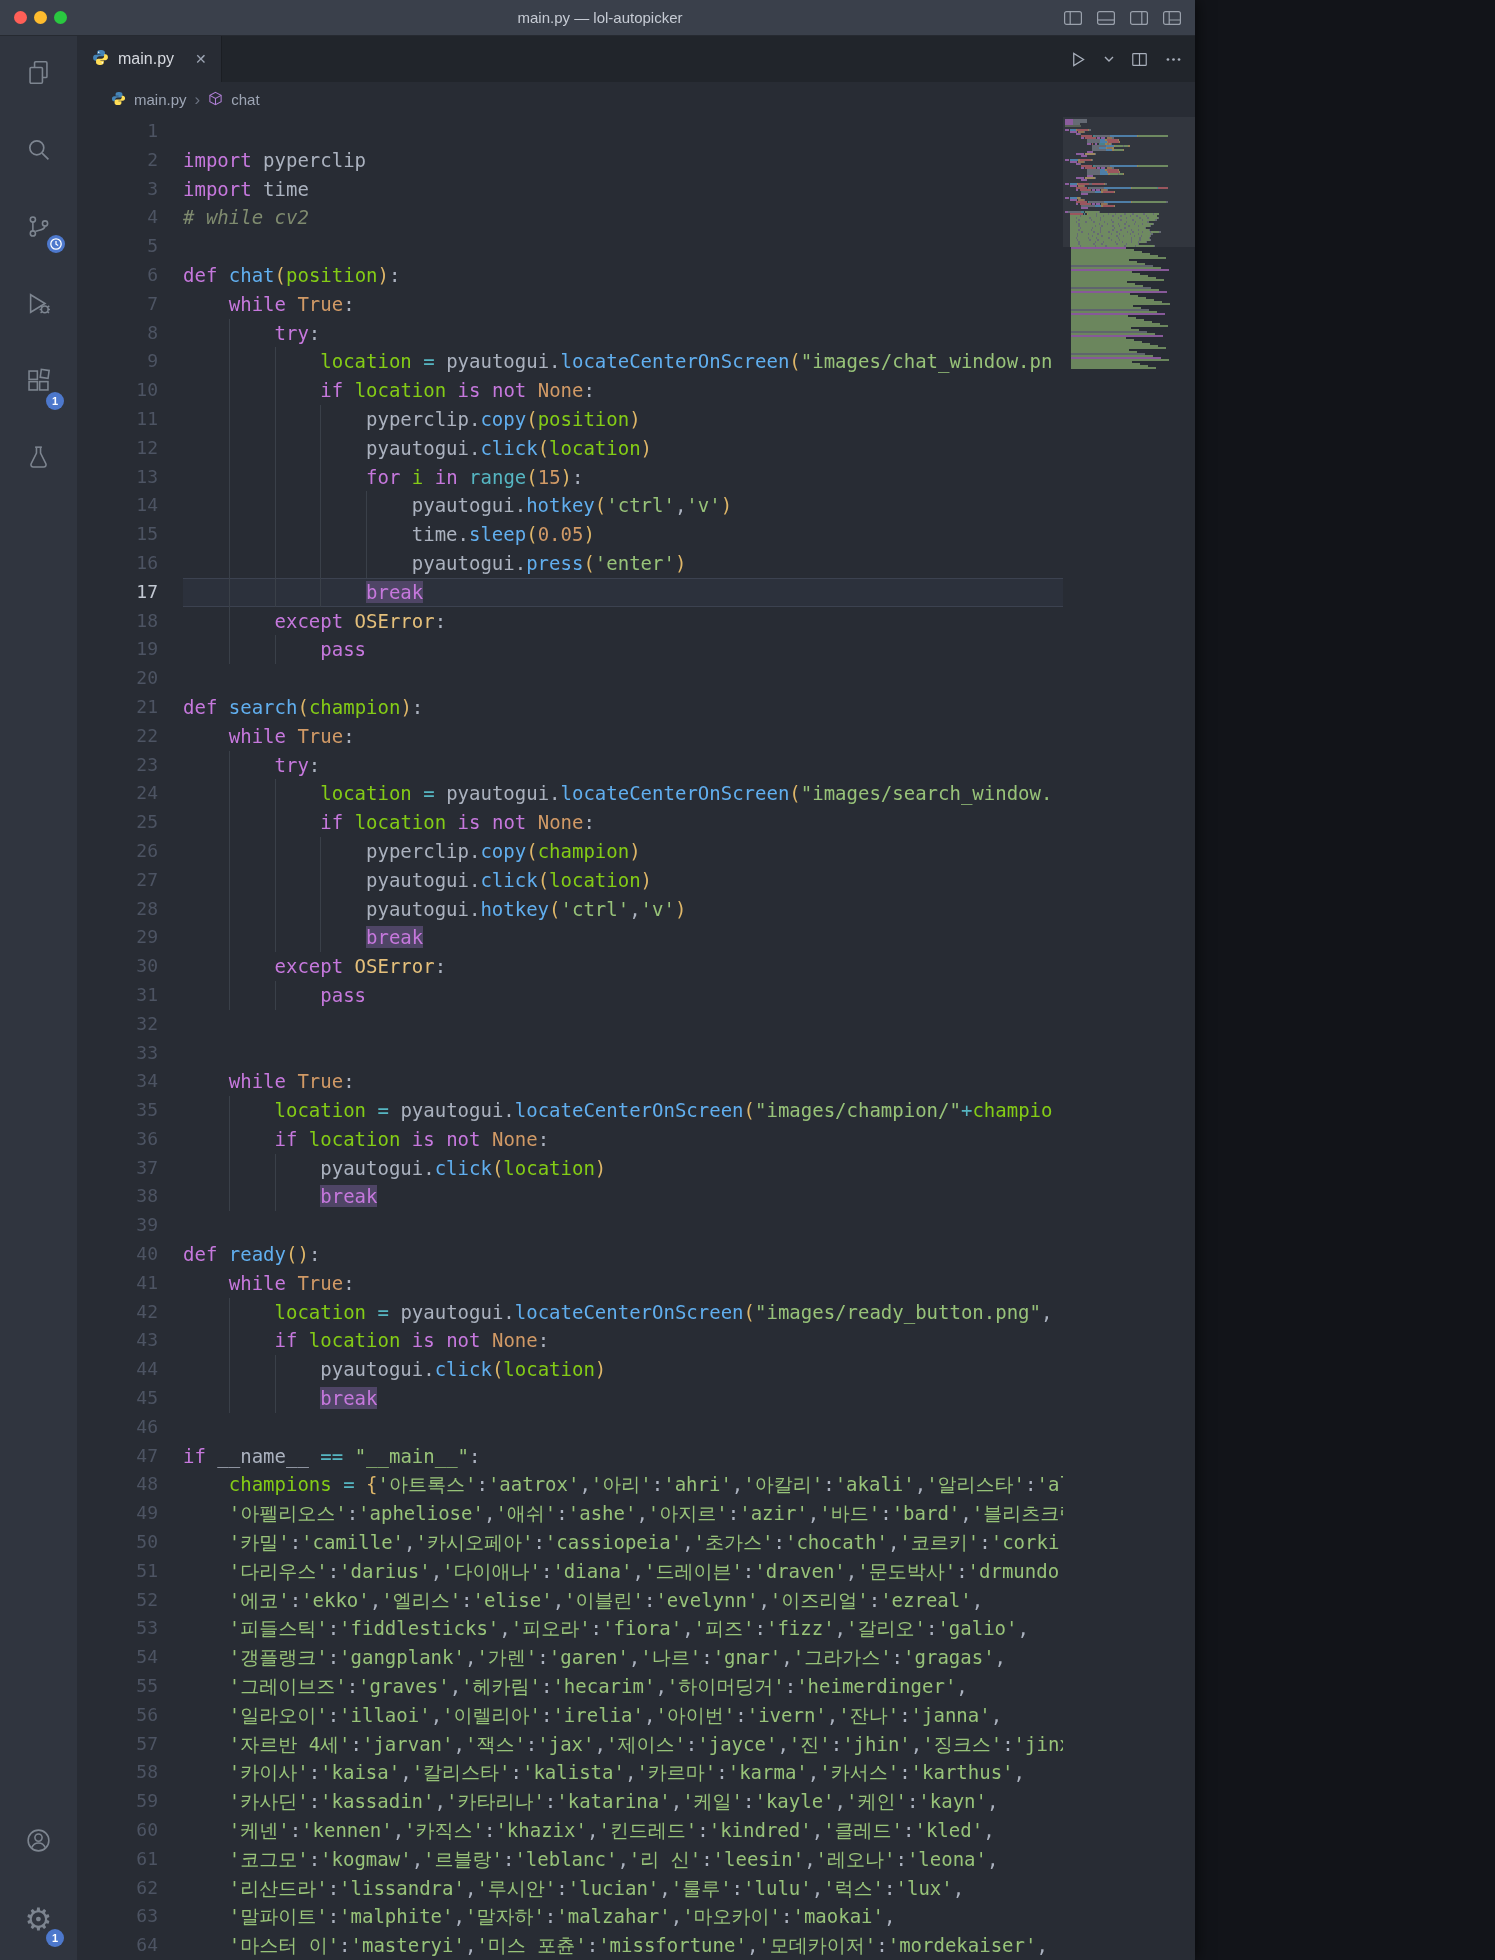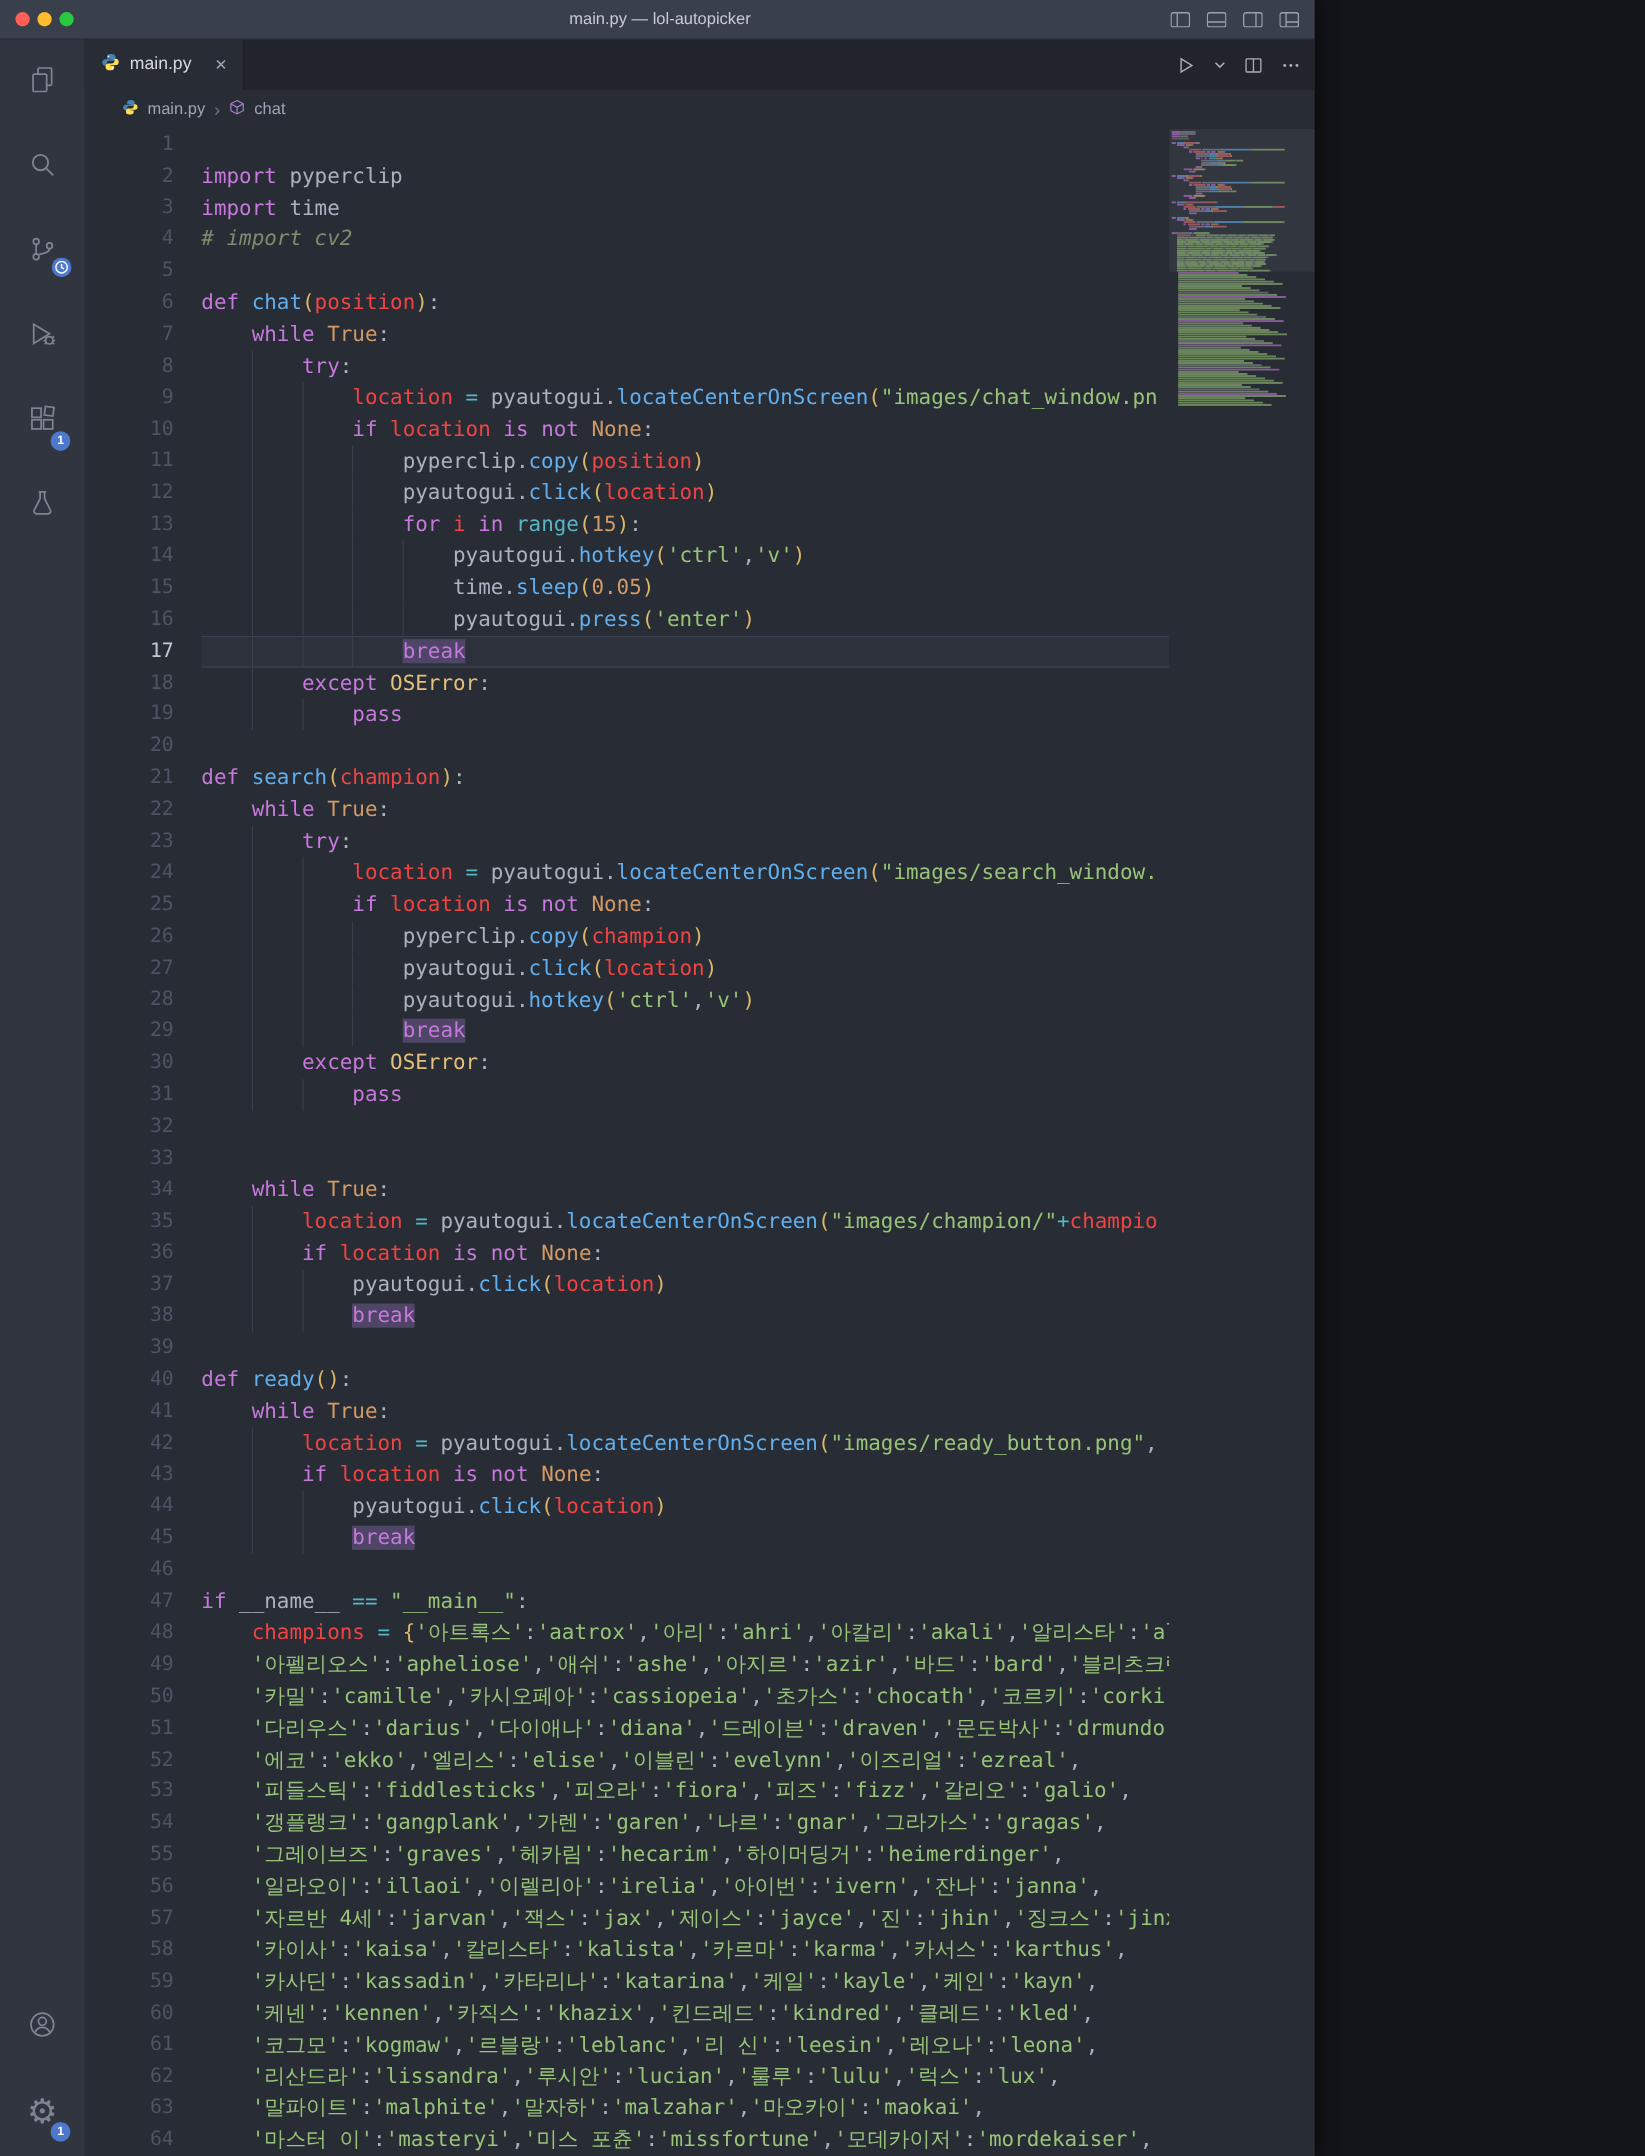--- a/index.html
+++ b/index.html
@@ -55,21 +55,21 @@
   .row.active .code{background:rgba(130,150,200,0.055);
                     box-shadow:inset 0 1px 0 #3c4250, inset 0 -1px 0 #3c4250;}
   .row.active .gutter{color:#c2c8d2;}
   .guide{position:absolute;top:0;bottom:0;width:1px;background:#3a4049;}
 
   .tk-t{color:#abb2bf}
   .tk-k{color:#c678dd}
   .tk-f{color:#61afef}
   .tk-s{color:#98c379}
   .tk-n{color:#d19a66}
-  .tk-v{color:#ef4444}
+  .tk-v{color:#84cc16}
   .tk-b{color:#56b6c2}
   .tk-o{color:#56b6c2}
   .tk-y{color:#e5c07b}
   .tk-c{color:#7f8b6f;font-style:italic}
   .tk-B{color:#deb668}
   .tk-hl{background:#4f4566;}
 
   
   .minimap{position:absolute;left:986px;top:0;width:132px;height:100%;}
   .mm-content{position:absolute;left:2px;top:2px;width:118px;}
@@ -252,21 +252,21 @@
         <div class="row">
           <div class="gutter">2</div>
           <div class="code"><span class="tk-k">import</span><span class="tk-t"> pyperclip</span></div>
         </div>
         <div class="row">
           <div class="gutter">3</div>
           <div class="code"><span class="tk-k">import</span><span class="tk-t"> time</span></div>
         </div>
         <div class="row">
           <div class="gutter">4</div>
-          <div class="code"><span class="tk-c"># import cv2</span></div>
+          <div class="code"><span class="tk-c"># while cv2</span></div>
         </div>
         <div class="row">
           <div class="gutter">5</div>
           <div class="code"></div>
         </div>
         <div class="row">
           <div class="gutter">6</div>
           <div class="code"><span class="tk-k">def</span><span class="tk-t"> </span><span class="tk-f">chat</span><span class="tk-B">(</span><span class="tk-v">position</span><span class="tk-B">)</span><span class="tk-t">:</span></div>
         </div>
         <div class="row">

